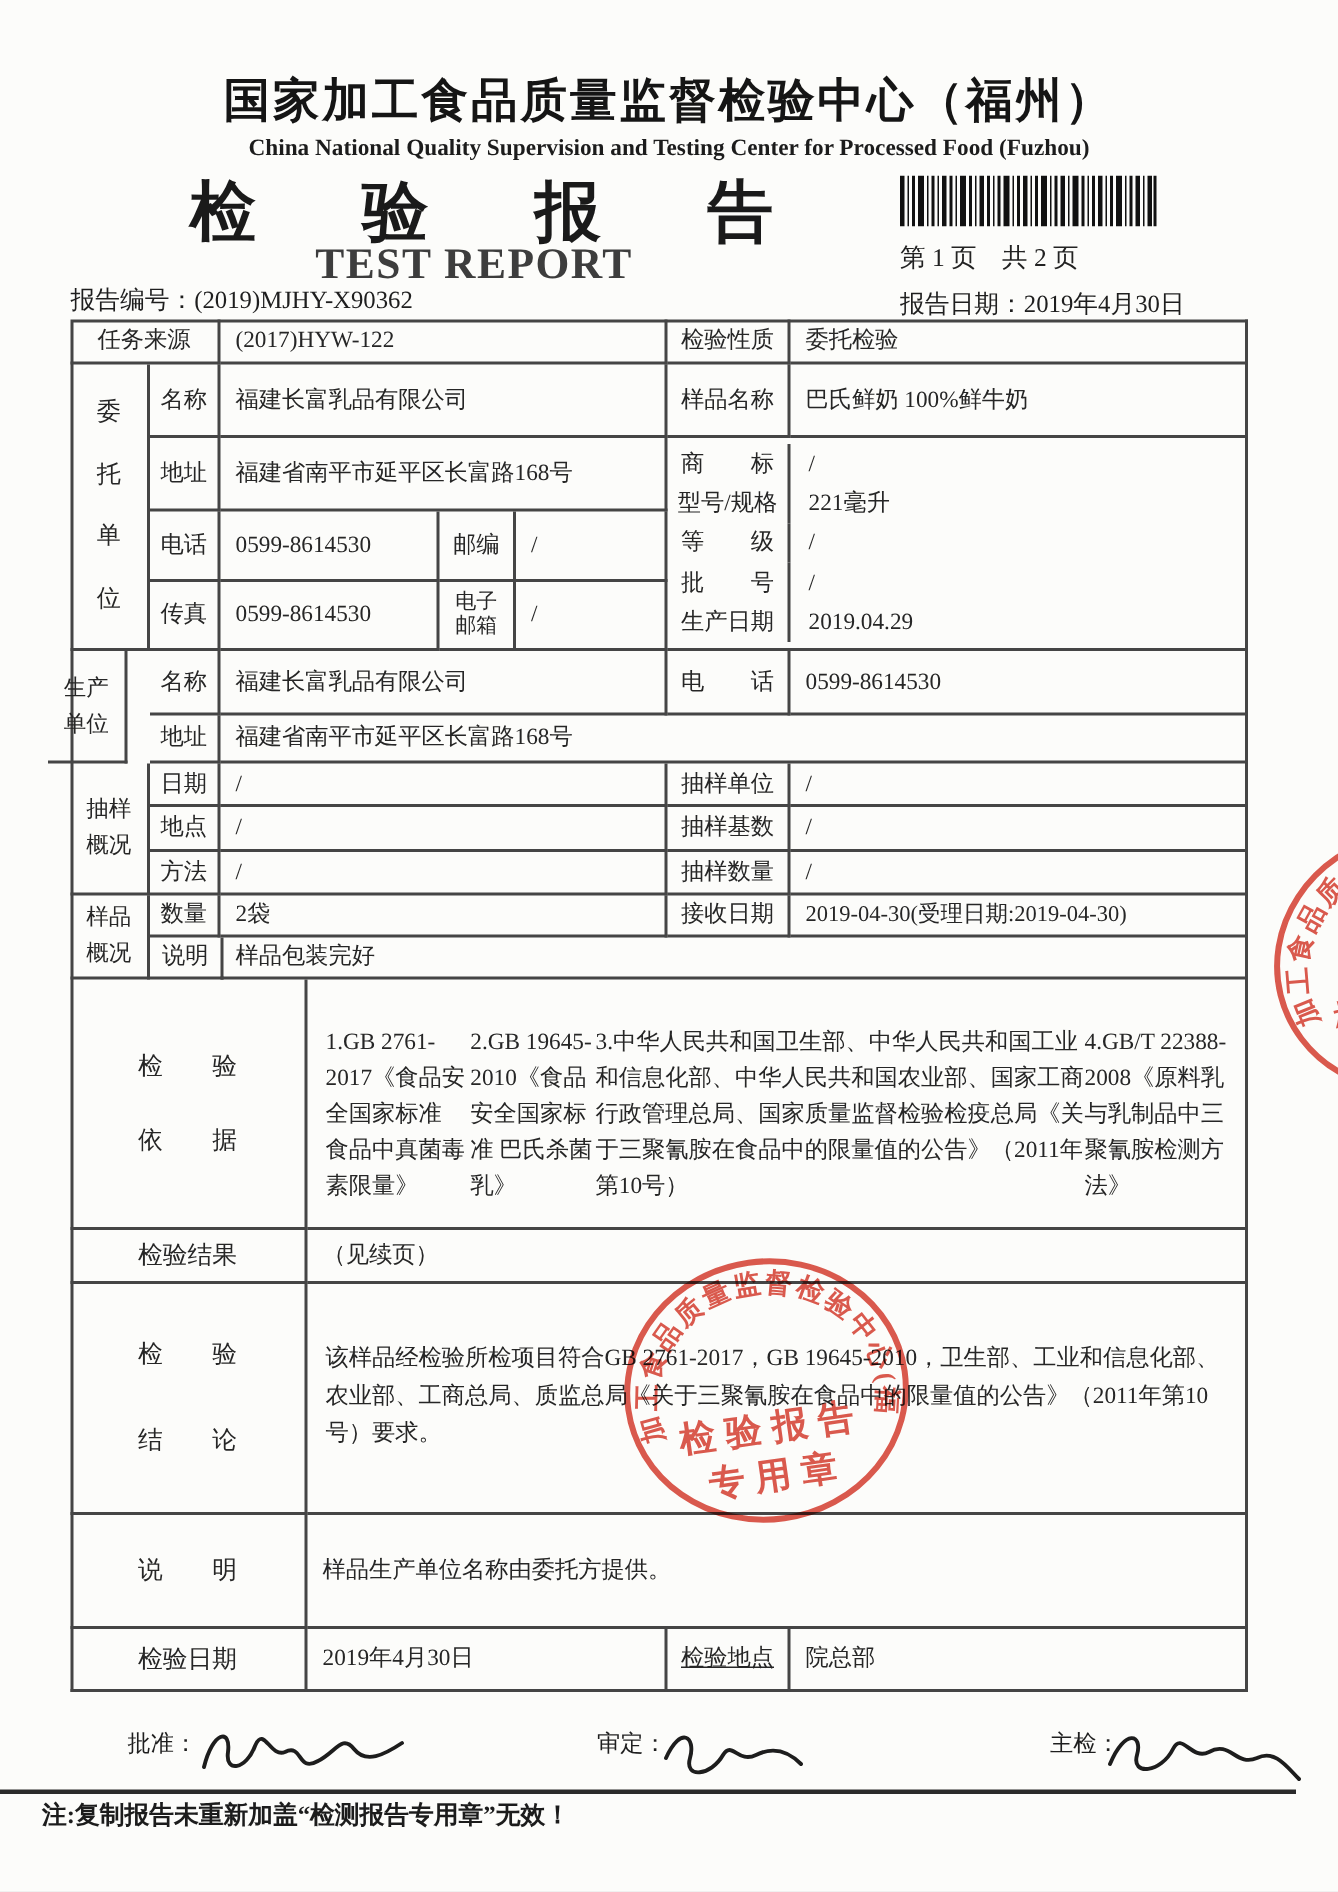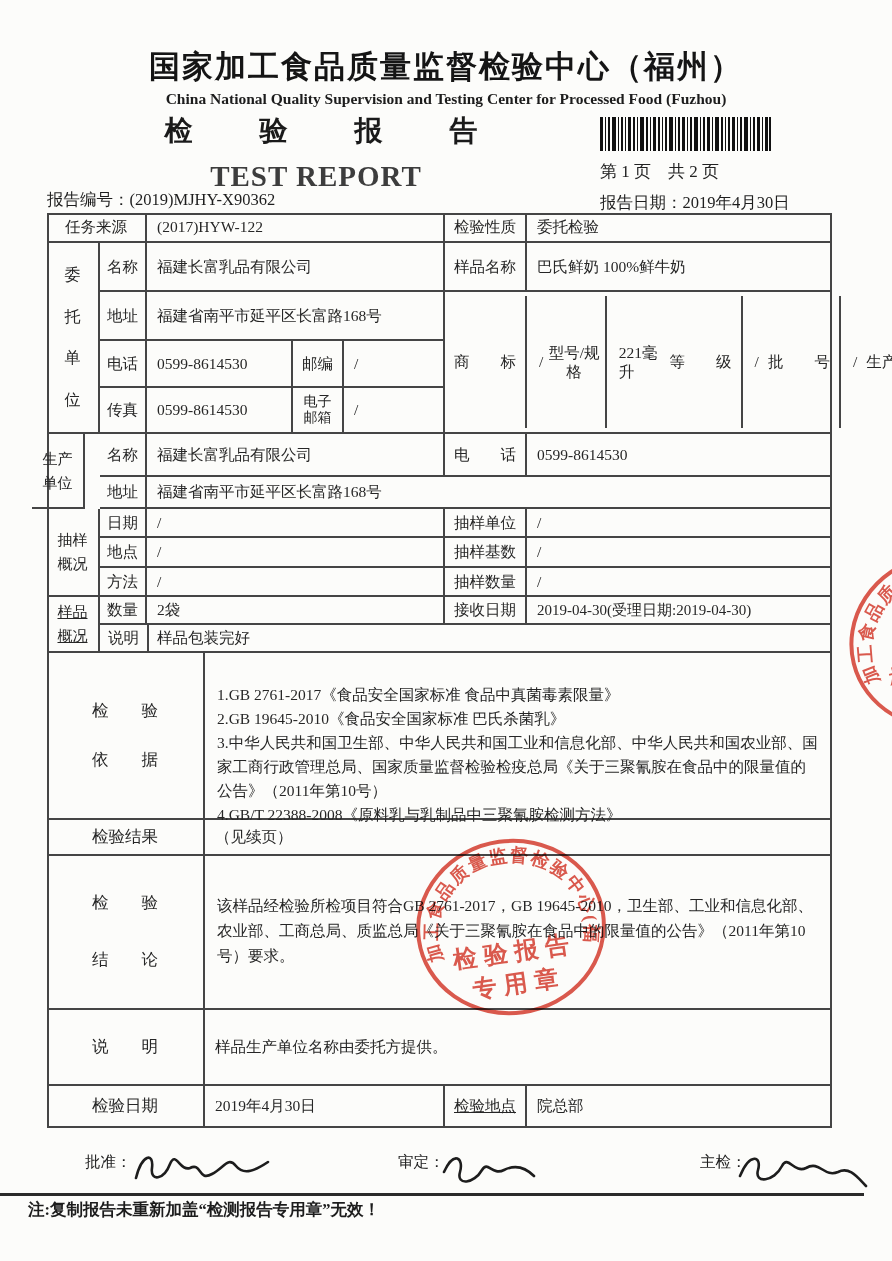--- a/index.html
+++ b/index.html
@@ -5,42 +5,42 @@
   html,body{margin:0;padding:0;background:#e8e8e8;}
   .page{
     position:relative;width:892px;height:1261px;margin:0 auto;
     background:#fcfcfa;overflow:hidden;
     font-family:"Liberation Serif","DejaVu Serif",serif;
     color:#262626;
   }
   .abs{position:absolute;}
   .org-cn{left:0;right:0;top:46px;text-align:center;font-size:31px;font-weight:bold;color:#151515;letter-spacing:2px;}
   .org-en{left:0;right:0;top:90px;text-align:center;font-size:15.5px;font-weight:bold;color:#1c1c1c;}
-  .title-cn{left:0;width:892px;top:112px;text-align:center;font-size:28px;font-weight:bold;color:#1a1a1a;letter-spacing:30px;text-indent:30px;}
+  .title-cn{left:0;width:892px;top:112px;text-align:center;font-size:44px;font-weight:bold;color:#1a1a1a;letter-spacing:30px;text-indent:30px;}
   .title-cn-inner{display:inline-block;transform:translateX(-140px);}
   .title-en{left:0;width:892px;top:160px;text-align:center;font-size:29px;font-weight:bold;color:#3d3d3d;letter-spacing:1px;}
   .title-en-inner{display:inline-block;transform:translateX(-130px);}
   .page-info{left:600px;top:160px;font-size:17px;color:#222;}
   .report-no{left:47px;top:189px;font-size:16.5px;color:#1e1e1e;}
   .report-date{left:600px;top:192px;font-size:16.5px;color:#1e1e1e;}
 
   .frame{position:absolute;left:47px;top:213px;width:785px;height:915px;border:2px solid #454545;box-sizing:border-box;}
   .cell{position:absolute;box-sizing:border-box;border-right:2px solid #454545;border-bottom:2px solid #454545;
         font-size:15.5px;color:#262626;display:flex;align-items:center;line-height:1.25;}
   .lbl{justify-content:center;text-align:center;}
   .val{padding-left:10px;}
   .vgroup{flex-direction:column;justify-content:space-evenly;font-size:16px;}
   .vgroup2{flex-direction:column;justify-content:center;line-height:1.6;font-size:15px;text-align:center;}
   .biglbl{flex-direction:column;justify-content:center;gap:28px;font-size:16.5px;}
   .smalllbl{font-size:14px;line-height:1.15;justify-content:center;text-align:center;word-break:break-all;padding:0 6px;}
-  .band{flex-direction:row;align-items:stretch;justify-content:space-between;padding:4px 0;}
+  .band{flex-direction:column;align-items:stretch;justify-content:space-between;padding:4px 0;}
   .band-row{display:flex;flex:1;align-items:center;}
   .band-lbl{width:80px;text-align:center;border-right:2px solid #454545;align-self:stretch;display:flex;align-items:center;justify-content:center;}
   .band-val{padding-left:12px;}
-  .paralines{flex-direction:column;align-items:flex-start;justify-content:flex-start;padding:30px 10px 8px 12px;line-height:1.55;font-size:15.5px;}
+  .paralines{align-items:flex-start;justify-content:flex-start;padding:30px 10px 8px 12px;line-height:1.55;font-size:15.5px;}
   .paralines div{text-align:left;}
   .concl{align-items:flex-start;padding:38px 14px 8px 12px;line-height:1.6;font-size:15.5px;}
 
   .sig-row{position:absolute;left:0;top:1140px;width:892px;height:56px;font-size:15.5px;color:#1e1e1e;}
   .sig-item{position:absolute;top:12px;}
   .footrule{position:absolute;left:0;top:1193px;width:864px;height:3px;background:#2a2a2a;}
   .note{position:absolute;left:28px;top:1199px;width:840px;font-size:16.5px;font-weight:bold;color:#1c1c1c;line-height:1.35;}
   .note .l2{padding-left:32px;}
 
   .stamp{position:absolute;mix-blend-mode:multiply;opacity:.84;}
@@ -183,21 +183,21 @@
   <div class="cell val" style="left:527px;top:509px;width:305px;height:29px;">/</div>
   <div class="cell lbl" style="left:100px;top:538px;width:47px;height:30px;">地点</div>
   <div class="cell val" style="left:147px;top:538px;width:298px;height:30px;">/</div>
   <div class="cell lbl" style="left:445px;top:538px;width:82px;height:30px;">抽样基数</div>
   <div class="cell val" style="left:527px;top:538px;width:305px;height:30px;">/</div>
   <div class="cell lbl" style="left:100px;top:568px;width:47px;height:29px;">方法</div>
   <div class="cell val" style="left:147px;top:568px;width:298px;height:29px;">/</div>
   <div class="cell lbl" style="left:445px;top:568px;width:82px;height:29px;">抽样数量</div>
   <div class="cell val" style="left:527px;top:568px;width:305px;height:29px;">/</div>
 
-  <div class="cell lbl vgroup2" style="left:47px;top:597px;width:53px;height:56px;text-decoration:underline;">
+  <div class="cell lbl vgroup2" style="left:47px;top:597px;width:53px;height:56px;">
     <span>样品</span>
     <span>概况</span>
   </div>
   <div class="cell lbl" style="left:100px;top:597px;width:47px;height:28px;">数量</div>
   <div class="cell val" style="left:147px;top:597px;width:298px;height:28px;">2袋</div>
   <div class="cell lbl" style="left:445px;top:597px;width:82px;height:28px;">接收日期</div>
   <div class="cell val" style="left:527px;top:597px;width:305px;height:28px;font-size:15px;">2019-04-30(受理日期:2019-04-30)</div>
   <div class="cell lbl" style="left:100px;top:625px;width:49px;height:28px;">说明</div>
   <div class="cell val" style="left:147px;top:625px;width:685px;height:28px;">样品包装完好</div>
 

